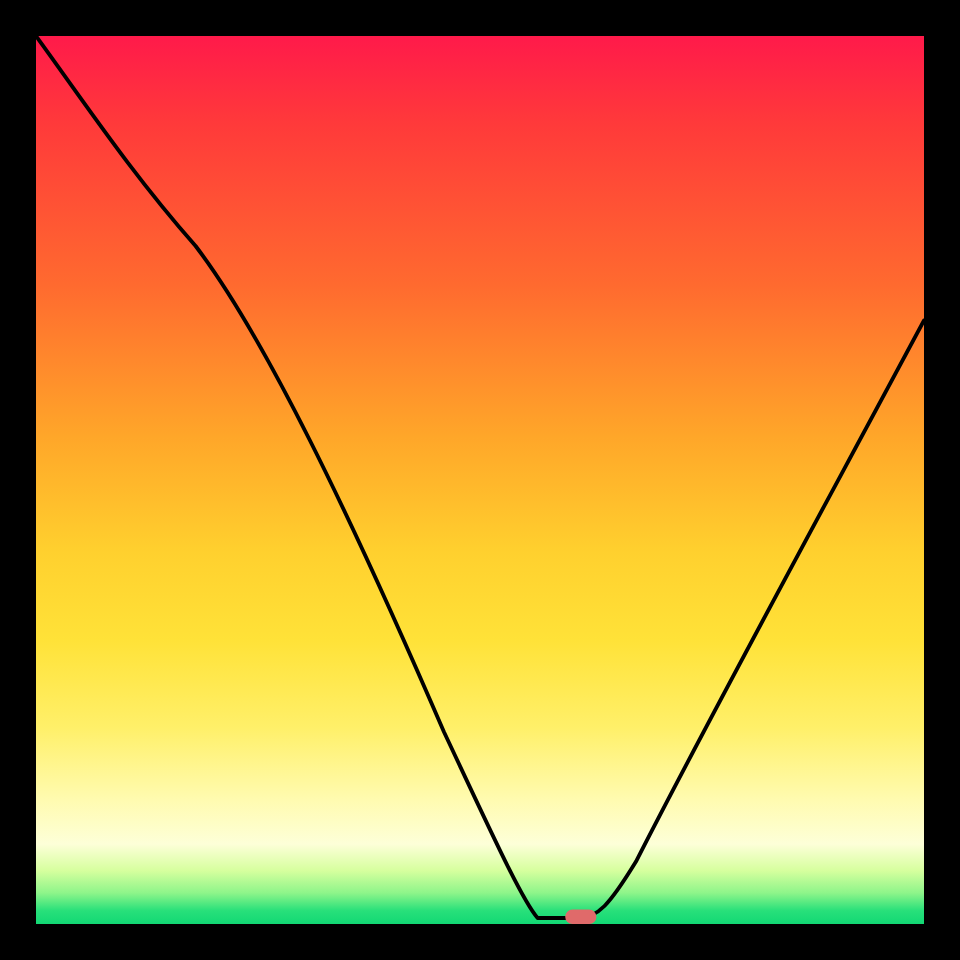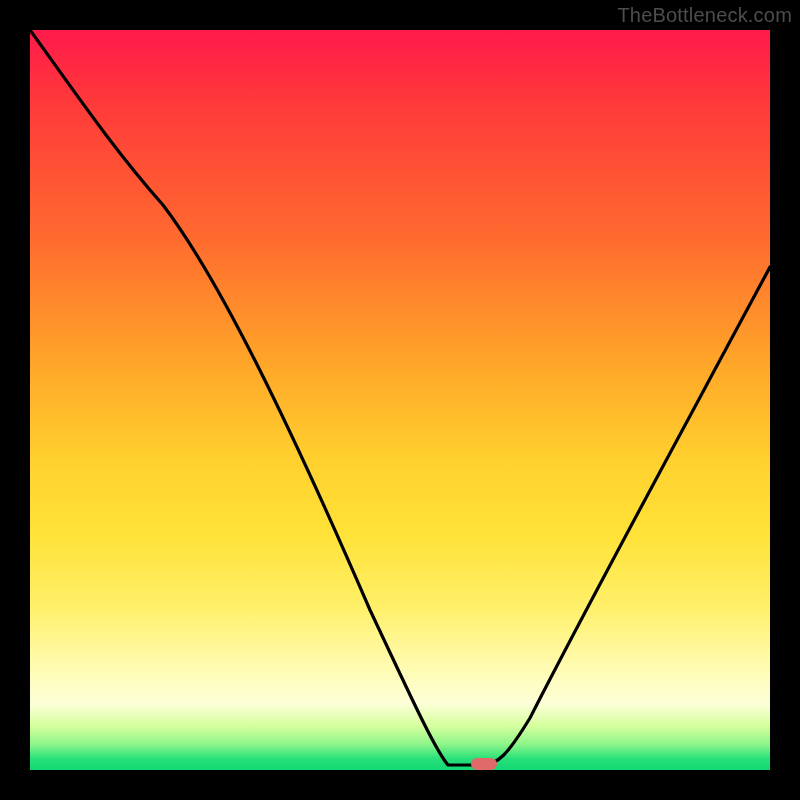--- a/index.html
+++ b/index.html
@@ -83,14 +83,13 @@
                C 380 665, 405 720, 418 735
                L 428 735
                L 452 735
                C 468 735, 478 724, 500 688
                C 560 570, 650 405, 740 237" fill="none" stroke="#000" stroke-width="3.2" stroke-linejoin="round" stroke-linecap="round"></path>
 
       <rect x="441" y="728" width="26" height="12" rx="6" ry="6" fill="#e06a6a"></rect>
     </svg>
   </div>
 
-  <div class="attribution">TheBottleneck.com</div>
 </div>
 
 </body></html>

